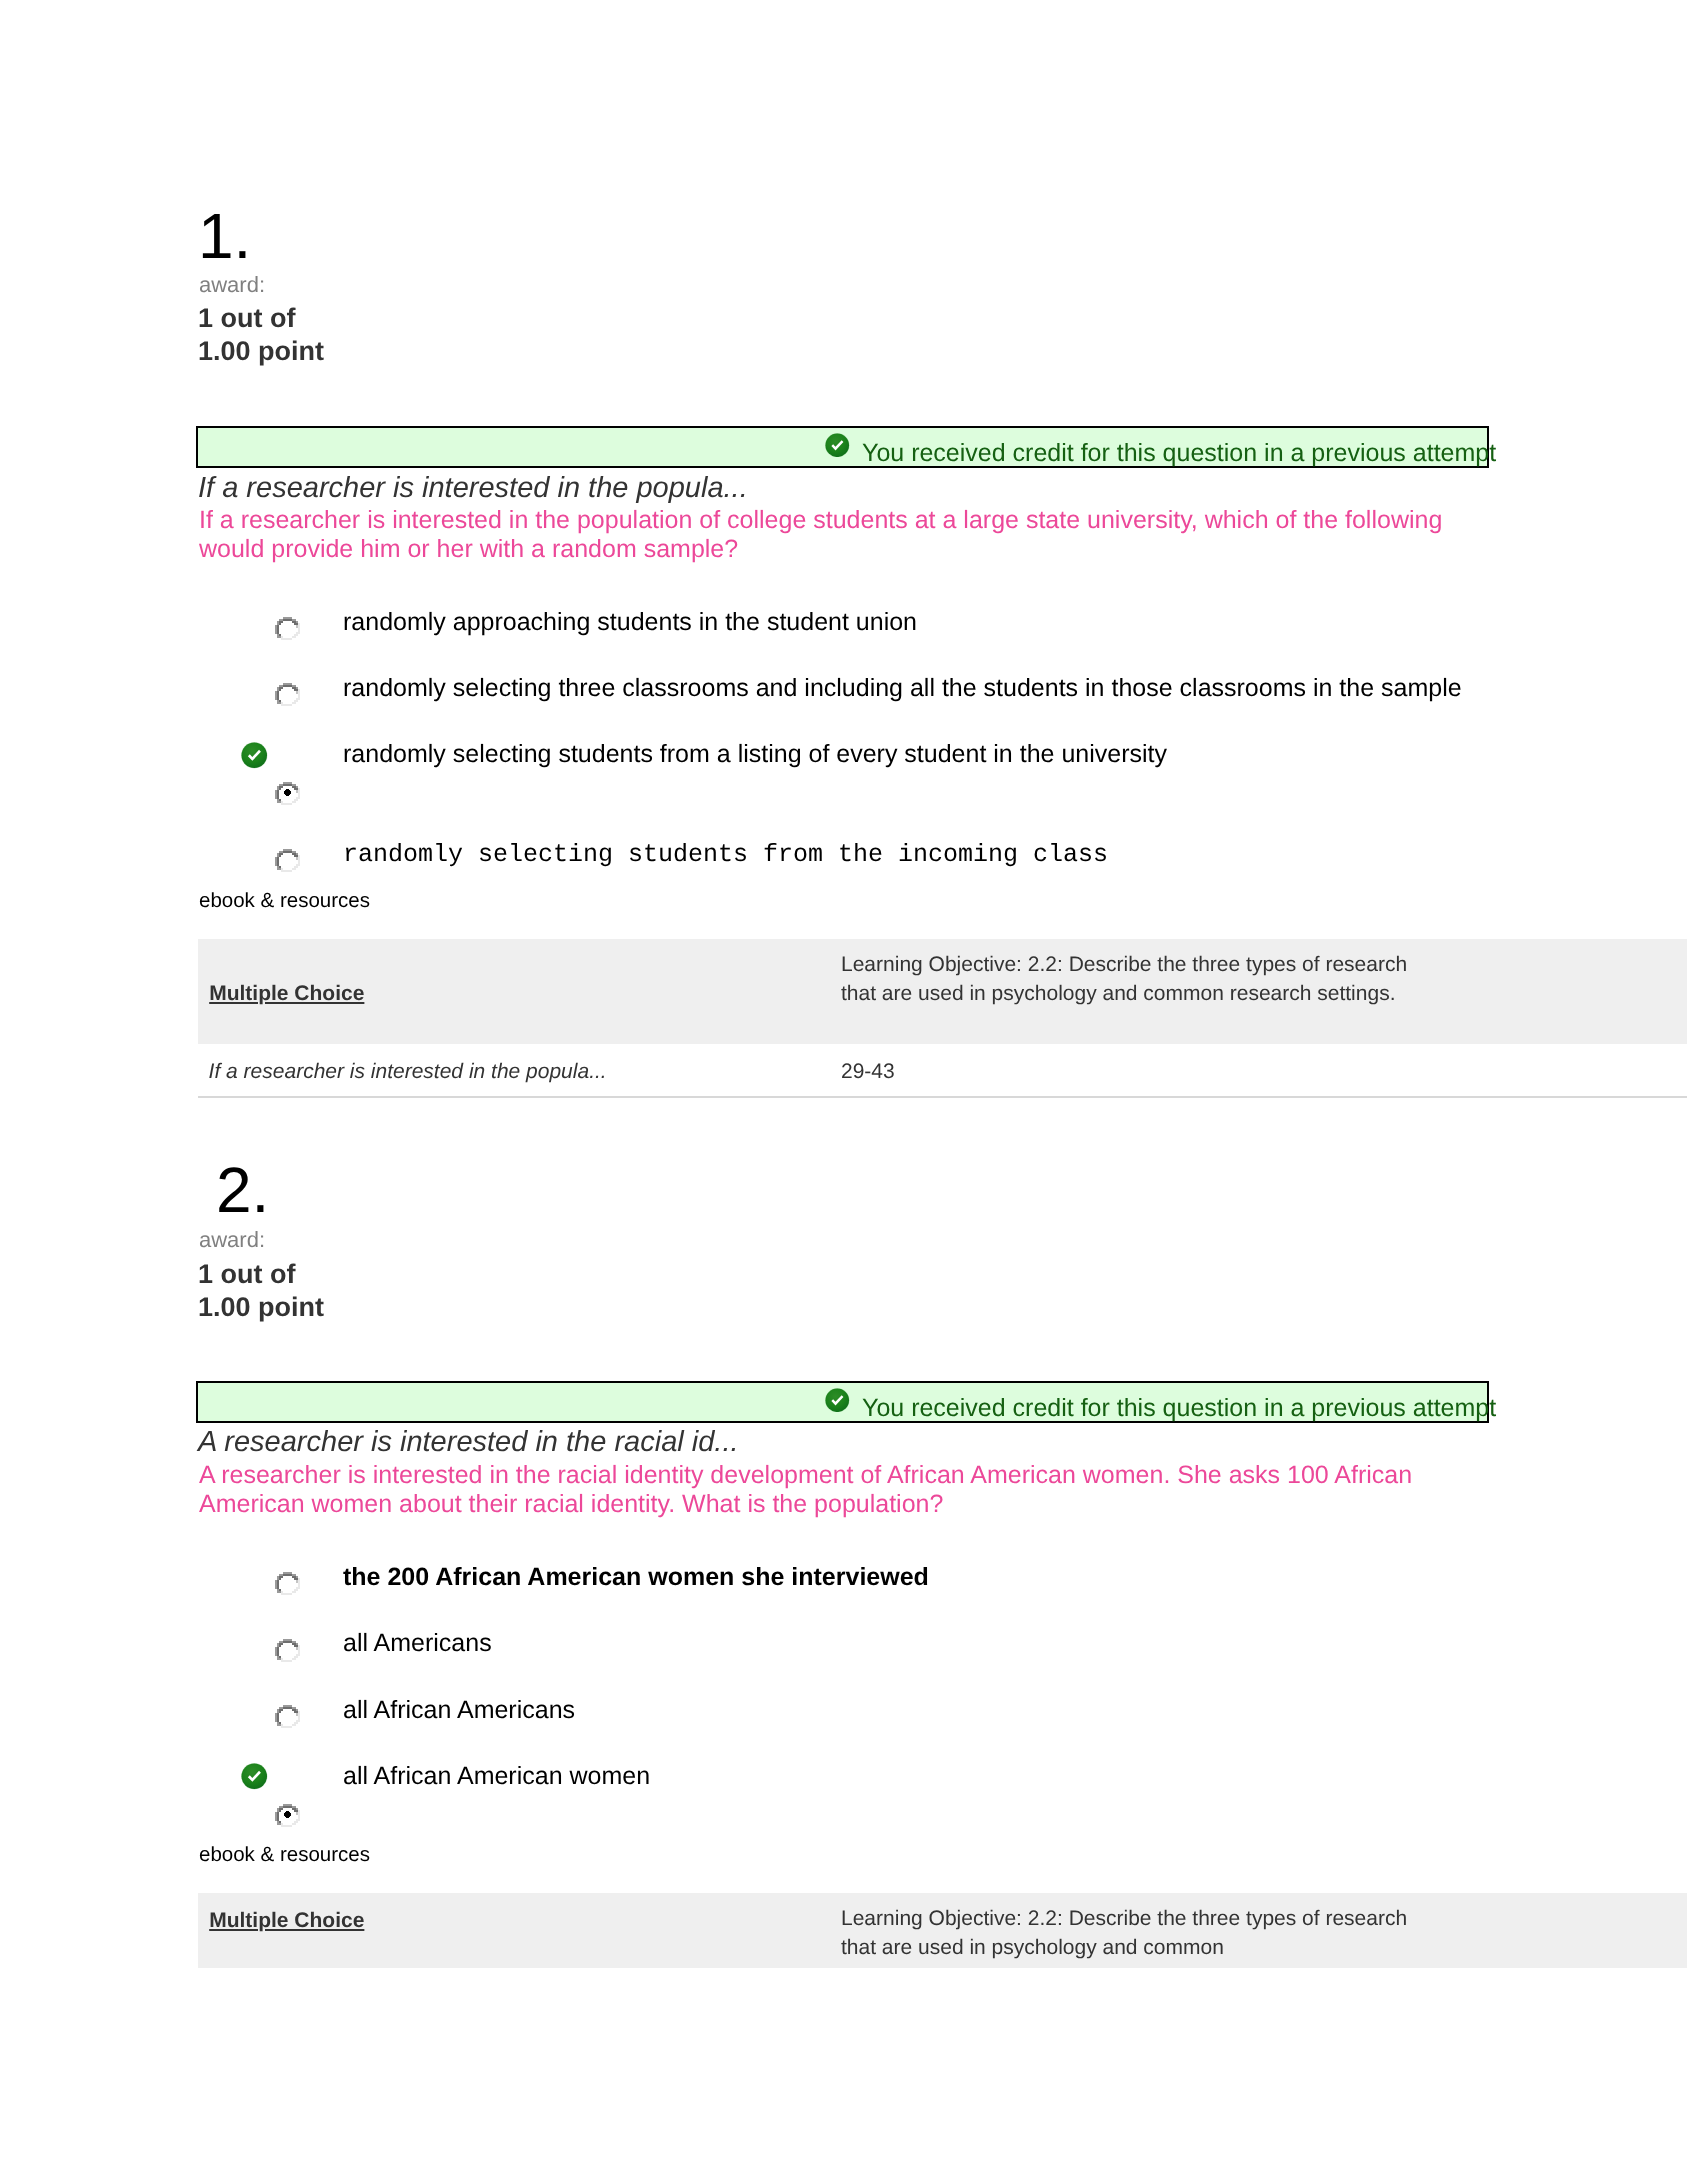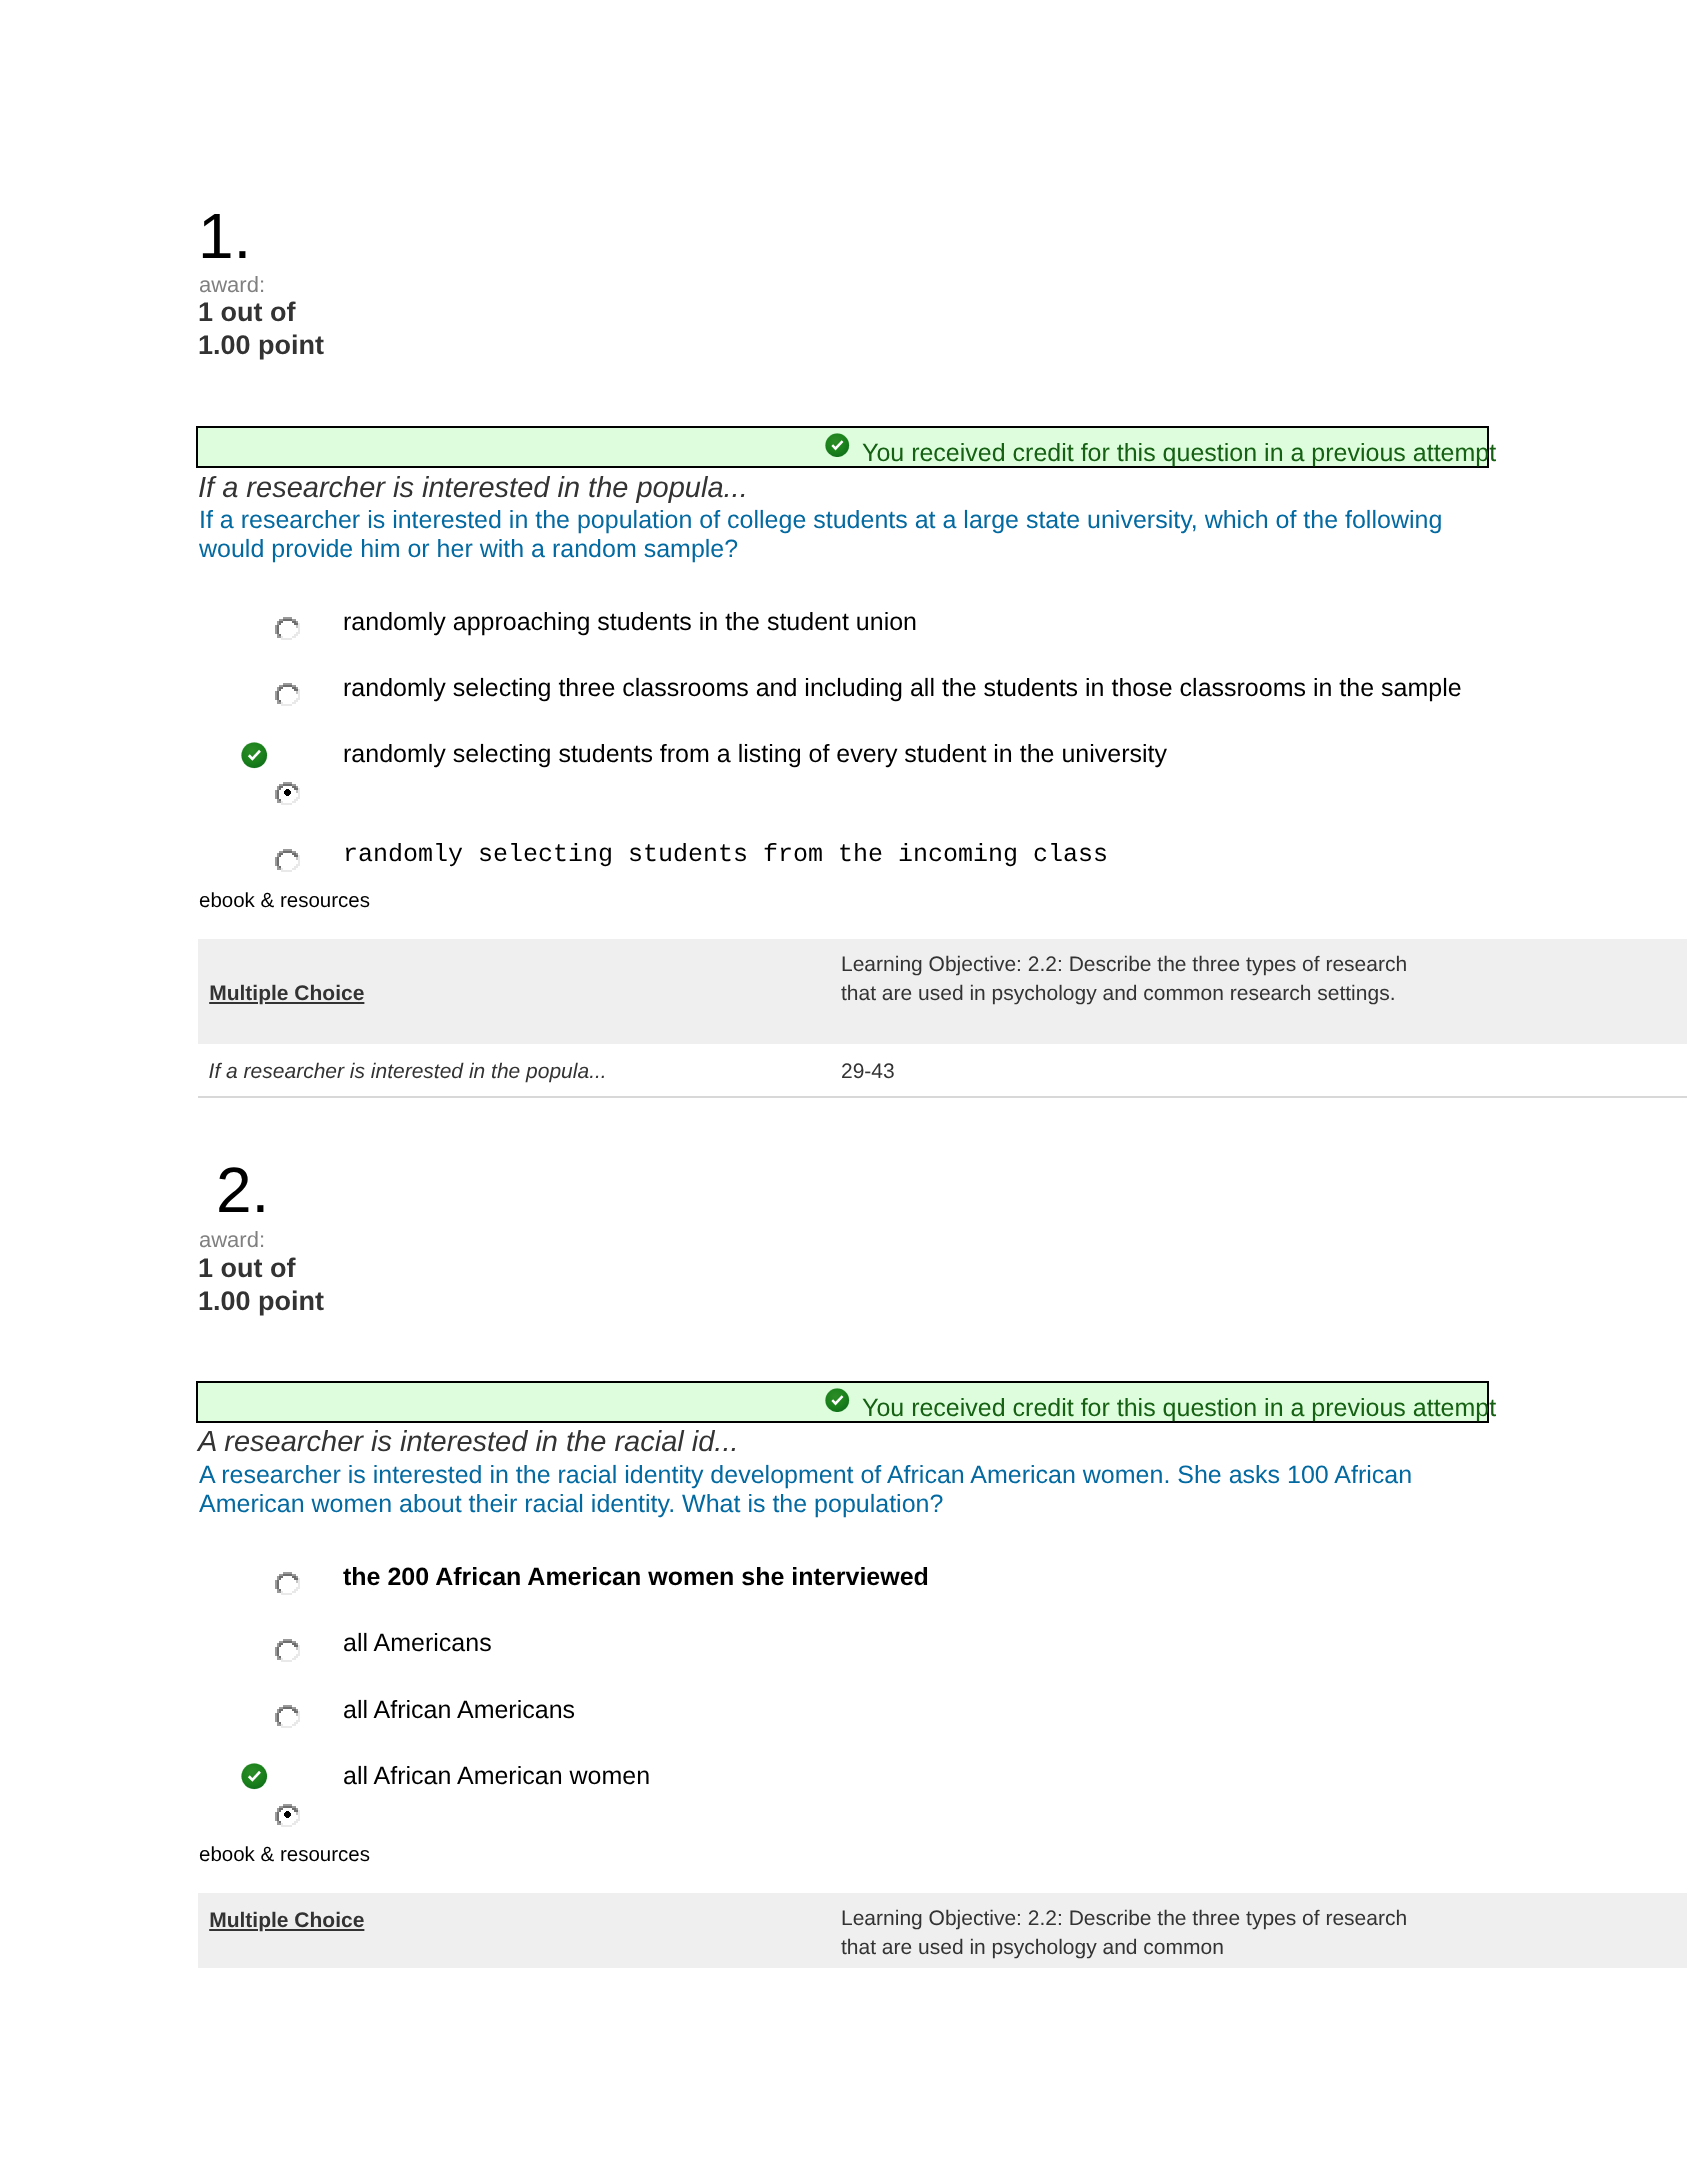--- a/index.html
+++ b/index.html
@@ -3,25 +3,25 @@
 <meta charset="utf-8">
 <style>
   html,body{margin:0;padding:0;background:#fff;}
   body{width:1687px;height:2183px;font-family:"Liberation Sans",sans-serif;color:#000;
        -webkit-font-smoothing:antialiased;text-rendering:geometricPrecision;}
   .page{position:relative;width:1687px;height:2183px;overflow:hidden;background:#fff;
         will-change:transform;}
   .abs{position:absolute;}
   .qnum{font-size:64px;line-height:64px;color:#000;}
   .award{font-size:22px;line-height:22px;color:#808080;}
-  .pts{font-size:27px;line-height:33px;color:#333;font-weight:bold;white-space:pre;}
+  .pts{font-size:27px;line-height:33px;color:#333;font-weight:bold;white-space:pre;margin-top:6px;}
   .banner{border:2.6px solid #000;background:#ddfddd;box-sizing:border-box;}
   .bannertxt{font-size:25px;line-height:25px;color:#156012;white-space:nowrap;}
   .qtitle{font-size:29px;line-height:29px;font-style:italic;color:#333;white-space:nowrap;}
-  .qbody{font-size:25px;line-height:29px;color:#0369a1;}
+  .qbody{font-size:25px;line-height:29px;color:#ec4899;}
   .opt{font-size:25px;line-height:25px;color:#000;white-space:nowrap;}
   .ebook{font-size:20.5px;line-height:20.5px;color:#000;white-space:nowrap;}
   .thead{background:#efefef;}
   .tc{font-size:21px;line-height:29px;color:#333;}
   .b{font-weight:bold;text-decoration:underline;}
   .i{font-style:italic;}
   .hr{background:#d8d8d8;height:2px;}
   
 </style>
 </head>

